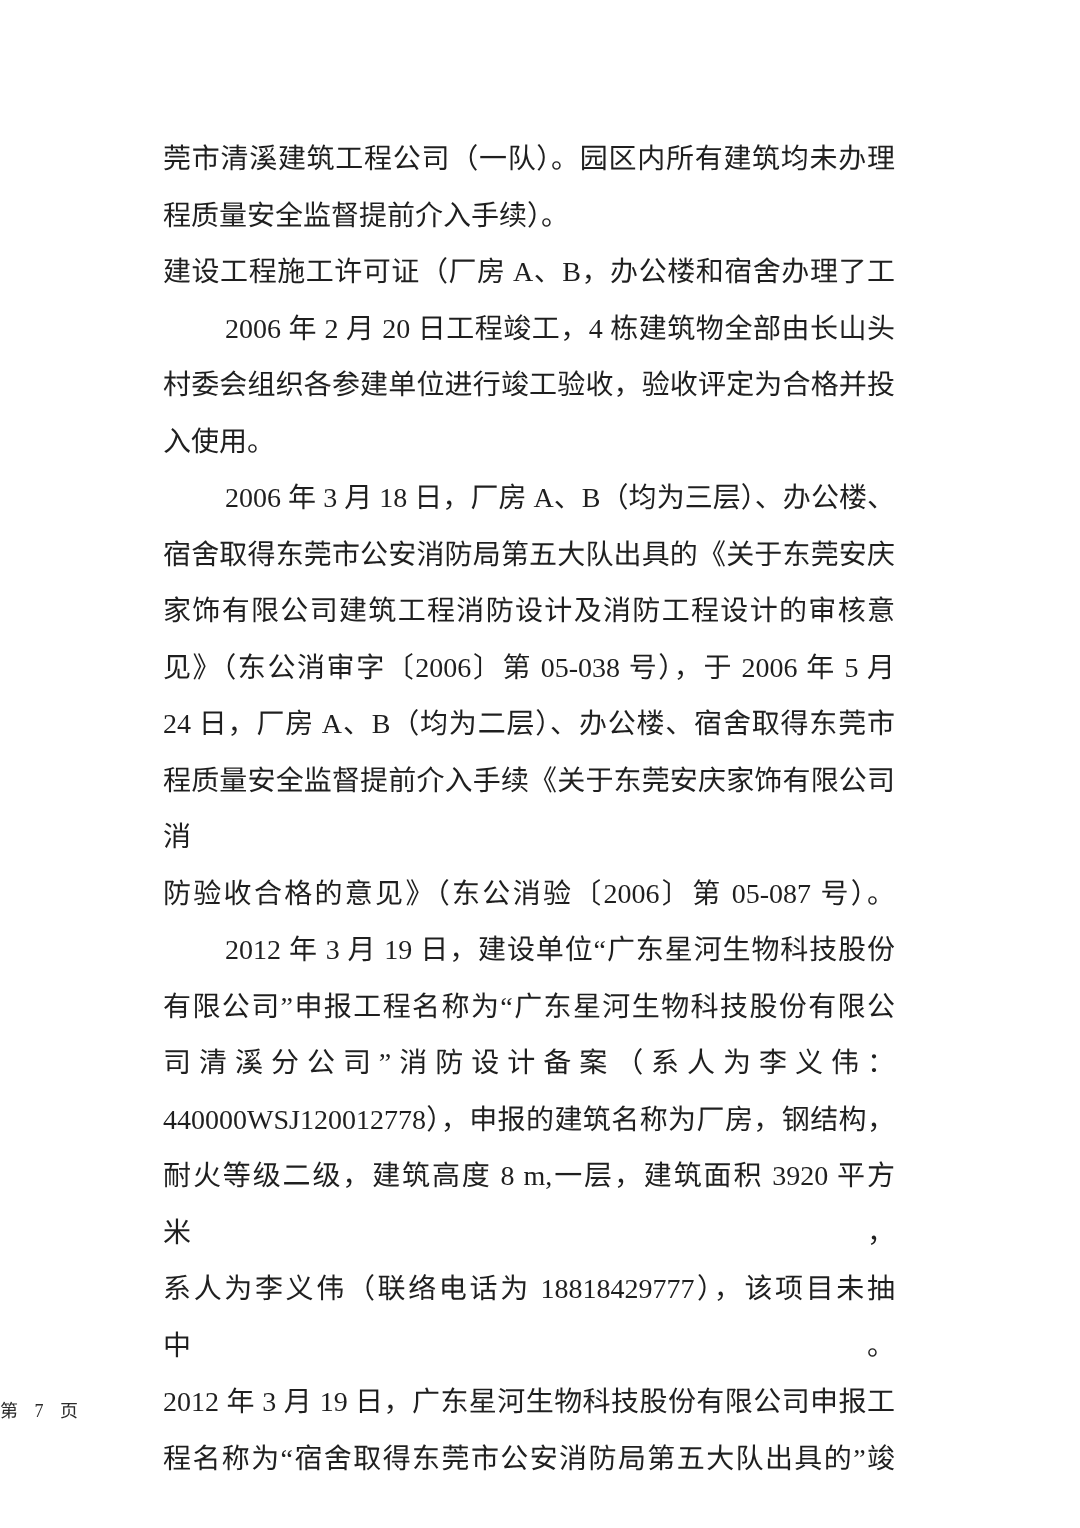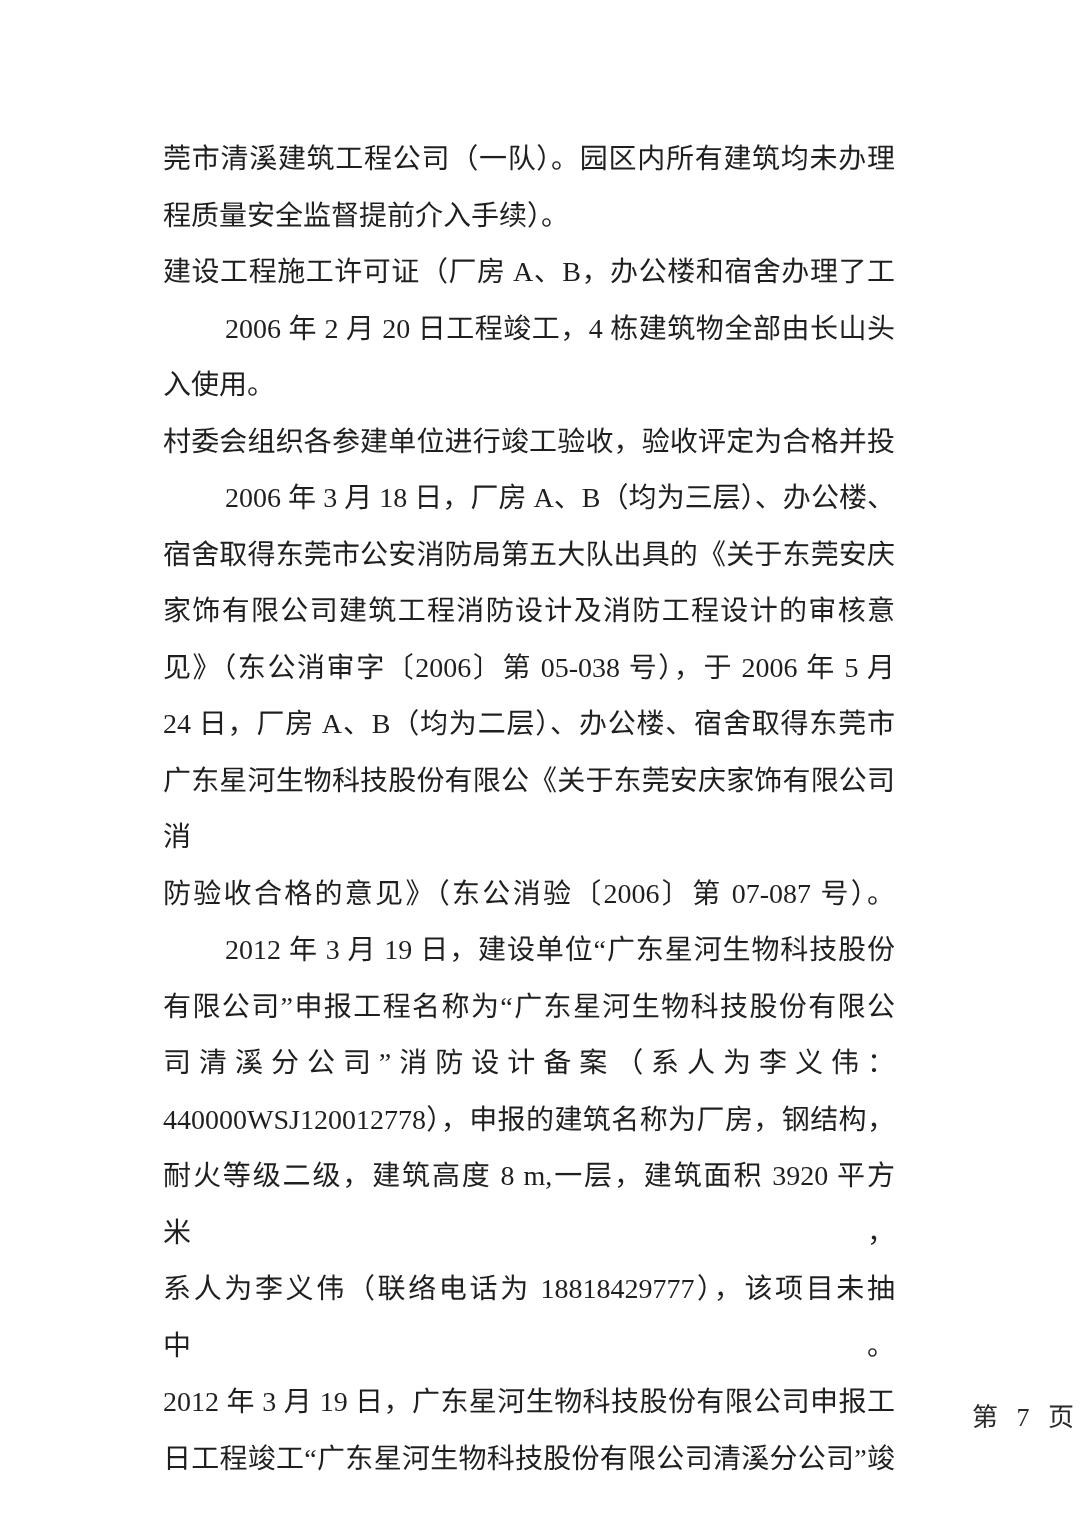--- a/index.html
+++ b/index.html
@@ -35,52 +35,52 @@
     text-justify: inter-character;
   }
   .ln.ind {
     text-indent: 62px;
   }
   .footer {
     position: absolute;
     left: 0;
     top: 1396px;
     width: 1080px;
-    text-align: right;
-    font-size: 26px;
+    text-align: left;
+    font-size: 18px;
     letter-spacing: 6px;
     color: #2a2a2a;
   }
 </style>
 </head>
 <body>
 
 <div class="page">
 
   <div class="textblock">
     <div class="ln j">莞市清溪建筑工程公司（一队）。园区内所有建筑均未办理</div>
     <div class="ln">程质量安全监督提前介入手续）。</div>
     <div class="ln j">建设工程施工许可证（厂房 A、B，办公楼和宿舍办理了工</div>
     <div class="ln j ind">2006 年 2 月 20 日工程竣工，4 栋建筑物全部由长山头</div>
+    <div class="ln j">村委会组织各参建单位进行竣工验收，验收评定为合格并投</div>
     <div class="ln">入使用。</div>
-    <div class="ln j">村委会组织各参建单位进行竣工验收，验收评定为合格并投</div>
     <div class="ln j ind">2006 年 3 月 18 日，厂房 A、B（均为三层）、办公楼、</div>
     <div class="ln j">宿舍取得东莞市公安消防局第五大队出具的《关于东莞安庆</div>
     <div class="ln j">家饰有限公司建筑工程消防设计及消防工程设计的审核意</div>
     <div class="ln j">见》（东公消审字〔2006〕第 05-038 号），于 2006 年 5 月</div>
     <div class="ln j">24 日，厂房 A、B（均为二层）、办公楼、宿舍取得东莞市</div>
-    <div class="ln j">广东星河生物科技股份有限公《关于东莞安庆家饰有限公司消</div>
-    <div class="ln j">防验收合格的意见》（东公消验〔2006〕第 07-087 号）。</div>
+    <div class="ln j">程质量安全监督提前介入手续《关于东莞安庆家饰有限公司消</div>
+    <div class="ln j">防验收合格的意见》（东公消验〔2006〕第 05-087 号）。</div>
     <div class="ln j ind">2012 年 3 月 19 日，建设单位“广东星河生物科技股份</div>
     <div class="ln j">有限公司”申报工程名称为“广东星河生物科技股份有限公</div>
     <div class="ln j">司清溪分公司”消防设计备案（系人为李义伟：</div>
     <div class="ln j">440000WSJ120012778），申报的建筑名称为厂房，钢结构，</div>
     <div class="ln j">耐火等级二级，建筑高度 8 m,一层，建筑面积 3920 平方米，</div>
     <div class="ln j">系人为李义伟（联络电话为 18818429777），该项目未抽中。</div>
     <div class="ln j">2012 年 3 月 19 日，广东星河生物科技股份有限公司申报工</div>
-    <div class="ln j">日工程竣工“广东星河生物科技股份有限公司清溪分公司”竣</div>
+    <div class="ln j">程名称为“宿舍取得东莞市公安消防局第五大队出具的”竣</div>
   </div>
 
   <div class="footer">
     <span>第 7 页</span>
   </div>
 
 </div>
 
 </body></html>

